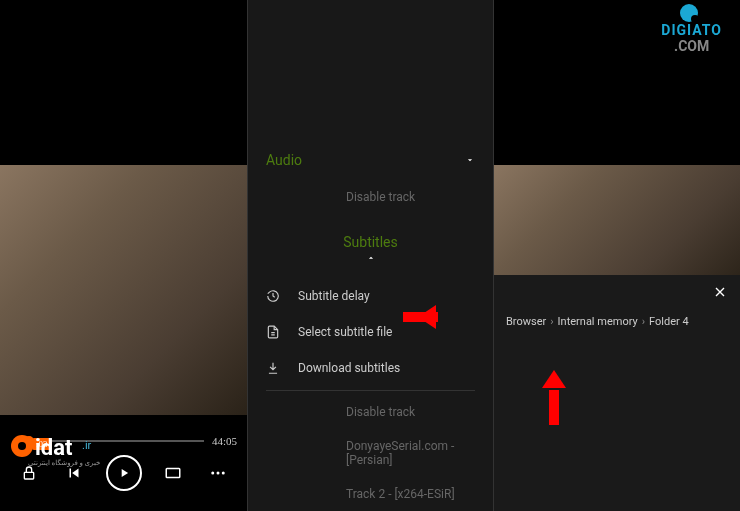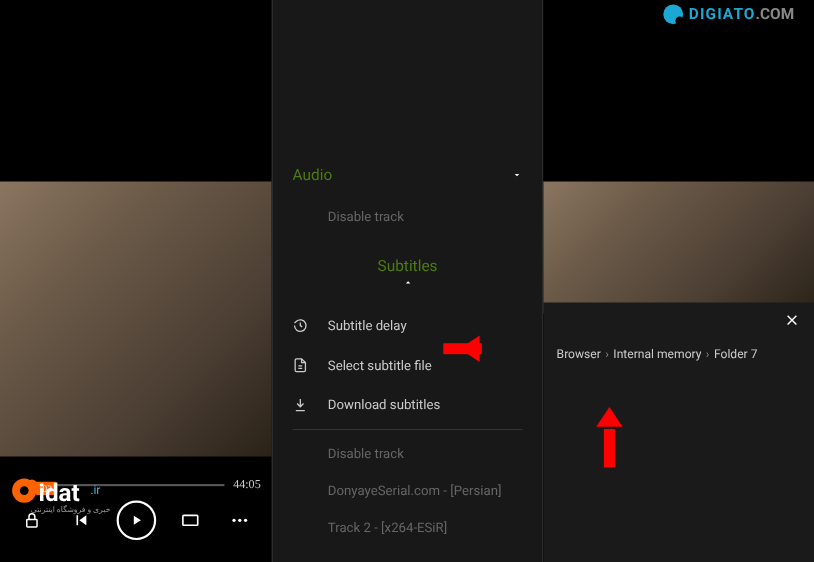--- a/index.html
+++ b/index.html
@@ -115,20 +115,21 @@
     }
     .menu-item {
       display: flex;
       align-items: center;
       padding: 10px 18px;
       font-size: 12px;
       color: #ccc;
     }
     .menu-item-disabled {
       color: #666;
+      margin-left: 48px;
     }
     .menu-item-icon {
       width: 22px;
       height: 16px;
       display: flex;
       align-items: center;
       justify-content: flex-start;
       margin-right: 10px;
     }
     .menu-item-noiconpad {
@@ -217,20 +218,21 @@
     
     
     .watermark-digiato {
       position: absolute;
       top: 4px;
       right: 18px;
       display: flex;
       align-items: center;
       font-size: 14px;
       font-weight: bold;
+      flex-direction: column;
     }
     .digiato-circle {
       width: 18px;
       height: 18px;
       background: #1ba8d4;
       border-radius: 50%;
       margin-right: 5px;
       position: relative;
     }
     .digiato-circle::after{
@@ -450,21 +452,21 @@
     <div class="browser-close">
       <svg width="16" height="16" viewBox="0 0 24 24" fill="none" stroke="#fff" stroke-width="2">
           <path d="M18 6L6 18M6 6l12 12"></path>
         </svg>
     </div>
     <div class="breadcrumb">
       <span>Browser</span>
       <span class="breadcrumb-sep">›</span>
       <span>Internal memory</span>
       <span class="breadcrumb-sep">›</span>
-      <span>Folder 7</span>
+      <span>Folder 4</span>
     </div>
   </div>
 </div>
 
 <div class="arrow-right">
   <div class="arrow-right-head"></div>
   <div class="arrow-right-body" style="left:18px;"></div>
 </div>
 <div class="arrow-up">
   <div class="arrow-up-head"></div>

